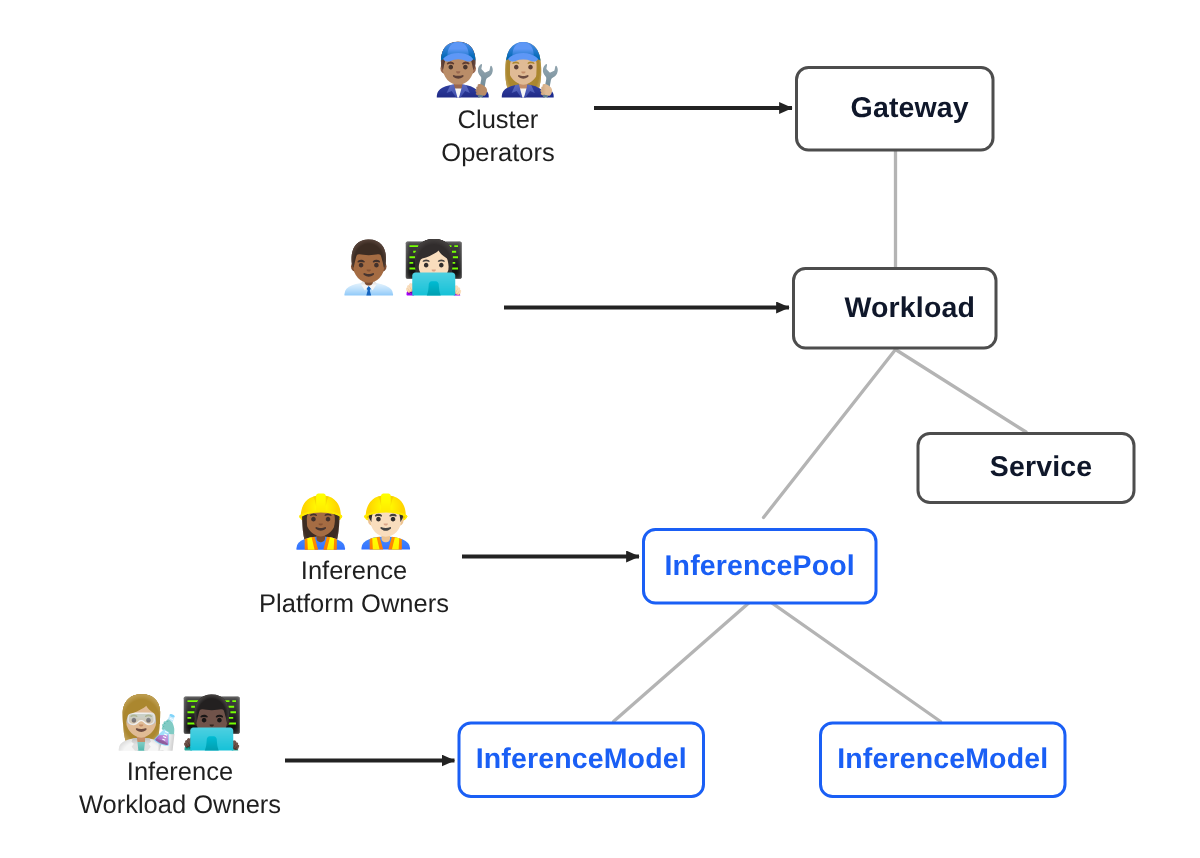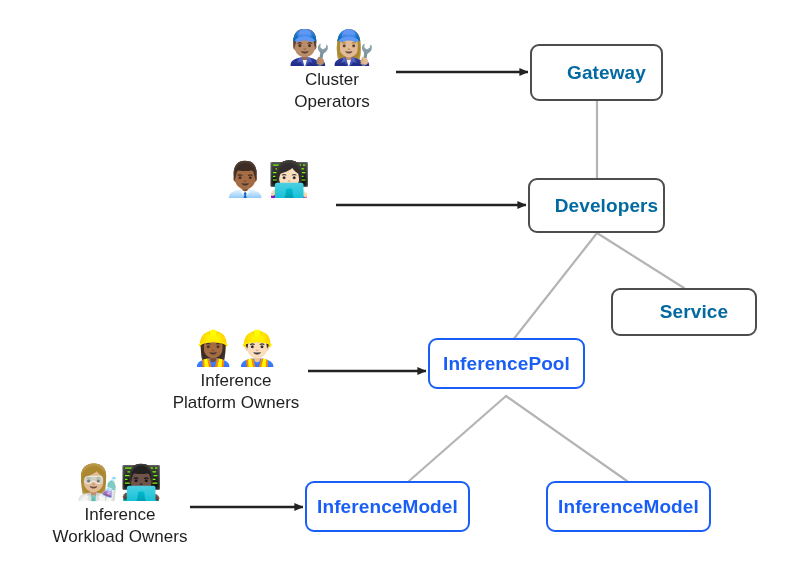--- a/index.html
+++ b/index.html
@@ -36,21 +36,21 @@
     justify-content: center;
     background: #ffffff;
     border-radius: 9px;
     font-weight: bold;
     font-size: 19px;
     letter-spacing: 0.1px;
     white-space: nowrap;
   }
   .node.gray {
     border: 2.2px solid #4d4d4d;
-    color: #0369a1;
+    color: #0f172a;
     padding-left: 20px;
   }
   .node.blue {
     border: 2.4px solid #1a5ff5;
     color: #1a5ff5;
   }
 
   
   .persona {
     position: absolute;
@@ -100,28 +100,28 @@
       <line x1="308" y1="371" x2="426" y2="371"></line>
       <line x1="190" y1="507" x2="303" y2="507"></line>
     </g>
   </svg>
 
   <div class="node gray" style="left:530px; top:44px; width:133px; height:57px;">
     <span>Gateway</span>
   </div>
 
   <div class="node gray" style="left:528px; top:178px; width:137px; height:55px;">
-    <span>Developers</span>
+    <span>Workload</span>
   </div>
 
   <div class="node gray" style="left:611px; top:288px; width:146px; height:48px;">
     <span>Service</span>
   </div>
 
-  <div class="node blue" style="left:428px; top:338px; width:157px; height:51px;">
+  <div class="node blue" style="left:428px; top:352px; width:157px; height:51px;">
     <span>InferencePool</span>
   </div>
 
   <div class="node blue" style="left:305px; top:481px; width:165px; height:51px;">
     <span>InferenceModel</span>
   </div>
 
   <div class="node blue" style="left:546px; top:481px; width:165px; height:51px;">
     <span>InferenceModel</span>
   </div>

